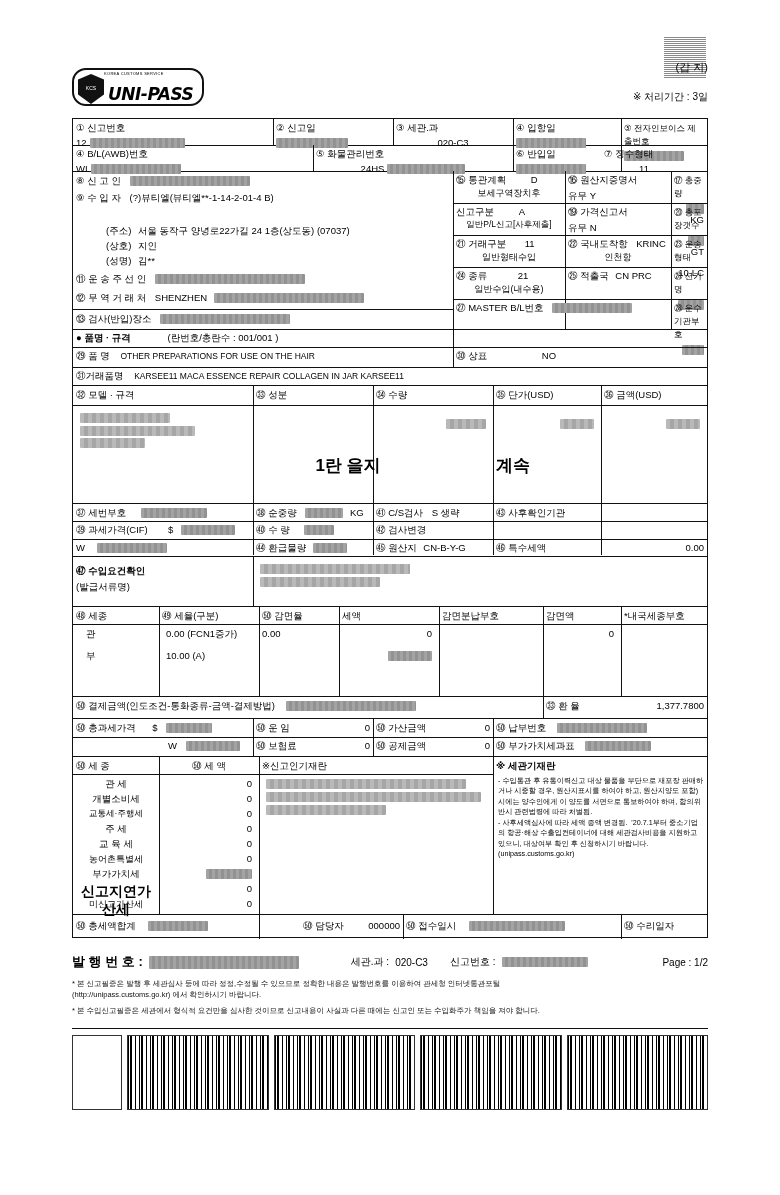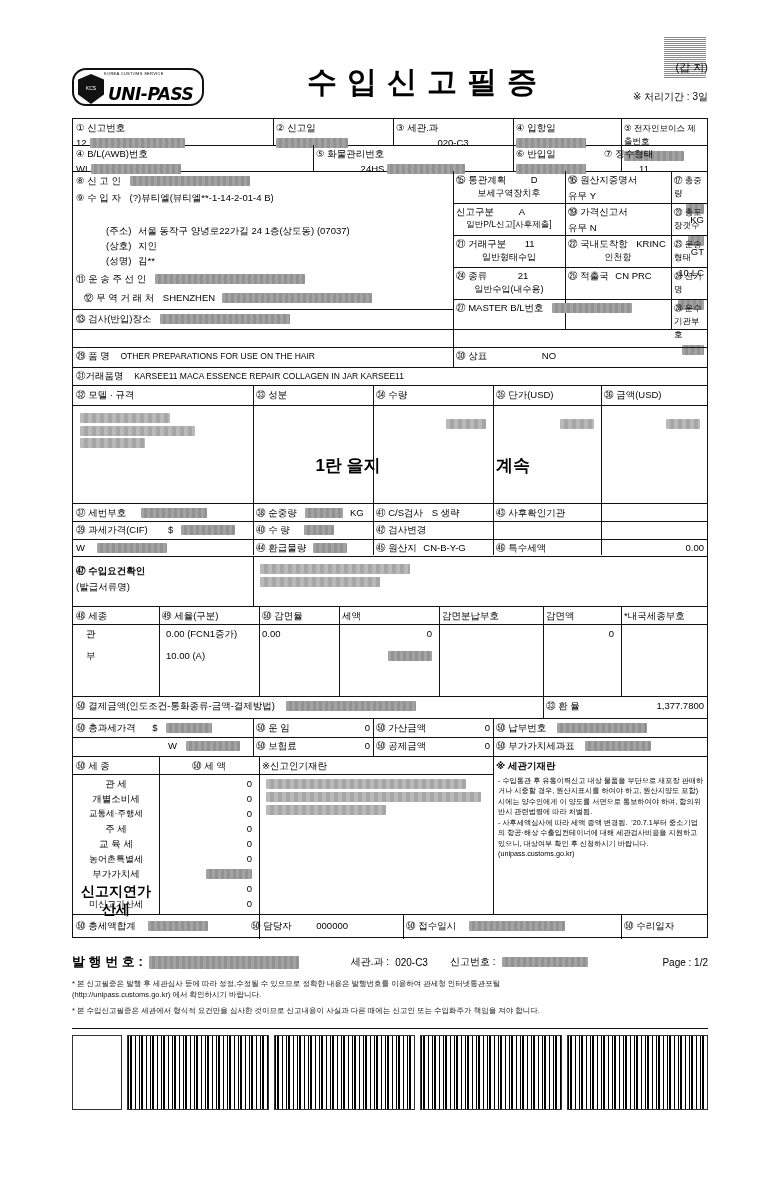--- a/index.html
+++ b/index.html
@@ -54,21 +54,20 @@
 
 <div class="page">
  <div class="sheet">
 
   <div class="hdr">
     <div class="logo">
       <div class="shield">KCS</div>
       <div class="lsub">KOREA CUSTOMS SERVICE</div>
       <div class="ltxt">UNI-PASS</div>
     </div>
-    <div class="title">수입신고필증</div>
     <div class="qr"></div>
     <div class="gab">
       <span>(갑 지)</span>
     </div>
     <div class="proc">※ 처리기간 : 3일</div>
   </div>
 
   <div class="frame">
 
     <div class="hline" style="top:26px;left:0;right:0;"></div>
@@ -137,21 +136,21 @@
       <span class="val" style="margin-left:4px;">지인</span>
     </div>
     <div class="cell" style="left:30px;top:135px;width:350px;">
       <span class="lbl">(성명)</span>
       <span class="val" style="margin-left:4px;">김**</span>
     </div>
     <div class="cell" style="left:0;top:153px;width:380px;">
       <span class="lbl">⑪ 운 송 주 선 인</span>
       <span class="mask" style="width:150px;margin-left:6px;"></span>
     </div>
-    <div class="cell" style="left:8px;top:172px;width:380px;">
+    <div class="cell" style="left:0;top:172px;width:380px;">
       <span class="lbl">⑫ 무 역 거 래 처</span>
       <span class="val" style="margin-left:6px;">SHENZHEN</span>
       <span class="mask" style="width:150px;margin-left:4px;"></span>
     </div>
     <div class="hline" style="top:190px;left:0;width:380px;"></div>
     <div class="cell" style="left:0;top:193px;width:380px;">
       <span class="lbl">⑬ 검사(반입)장소</span>
       <span class="mask" style="width:130px;margin-left:6px;"></span>
     </div>
     <div class="hline" style="top:210px;left:0;right:0;"></div>
@@ -222,20 +221,24 @@
 
     <div class="cell" style="left:380px;top:182px;width:218px;">
       <span class="lbl">㉗ MASTER B/L번호</span>
       <span class="mask" style="width:80px;margin-left:6px;"></span>
     </div>
     <div class="cell" style="left:598px;top:182px;width:36px;">
       <span class="lbl" style="font-size:8.5px;">㉘ 운수기관부호</span>
       <div class="rgt" style="margin-top:3px;"><span class="mask" style="width:22px;"></span></div>
     </div>
 
+    <div class="cell" style="left:0;top:212px;width:636px;">
+      <span class="lbl bold">● 품명 · 규격</span>
+      <span class="lbl" style="margin-left:34px;">(란번호/총란수 :   001/001  )</span>
+    </div>
     <div class="hline" style="top:228px;left:0;right:0;"></div>
     <div class="vline" style="left:380px;top:228px;height:20px;"></div>
     <div class="cell" style="left:0;top:230px;width:380px;">
       <span class="lbl">㉙ 품 명</span>
       <span class="val" style="margin-left:8px;font-size:8.5px;">OTHER PREPARATIONS FOR USE ON THE HAIR</span>
     </div>
     <div class="cell" style="left:380px;top:230px;width:254px;">
       <span class="lbl">㉚ 상표</span>
       <span class="val" style="margin-left:52px;">NO</span>
     </div>
@@ -451,21 +454,21 @@
 - 사후세액심사에 따라 세액 증액 변경됨.  '20.7.1부터 중소기업의 항공·해상 수출입컨테이너에 대해 세관검사비용을 지원하고 있으니, 대상여부 확인 후 신청하시기 바랍니다. (unipass.customs.go.kr)</div>
 
     <div class="hline" style="top:795px;left:0;right:0;"></div>
     <div class="vline" style="left:186px;top:795px;height:25px;"></div>
     <div class="vline" style="left:330px;top:795px;height:25px;"></div>
     <div class="vline" style="left:548px;top:795px;height:25px;"></div>
     <div class="cell" style="left:0;top:800px;width:186px;">
       <span class="lbl">㊿ 총세액합계</span>
       <span class="mask" style="width:60px;margin-left:10px;"></span>
     </div>
-    <div class="cell" style="left:175px;top:800px;width:144px;">
+    <div class="cell" style="left:186px;top:800px;width:144px;text-align:right;">
       <span class="lbl">㊿ 담당자</span>
       <span class="val" style="margin-left:22px;">000000</span>
     </div>
     <div class="cell" style="left:330px;top:800px;width:218px;">
       <span class="lbl">㊿ 접수일시</span>
       <span class="mask" style="width:96px;margin-left:10px;"></span>
     </div>
     <div class="cell" style="left:548px;top:800px;width:86px;">
       <span class="lbl">㊿ 수리일자</span>
     </div>

